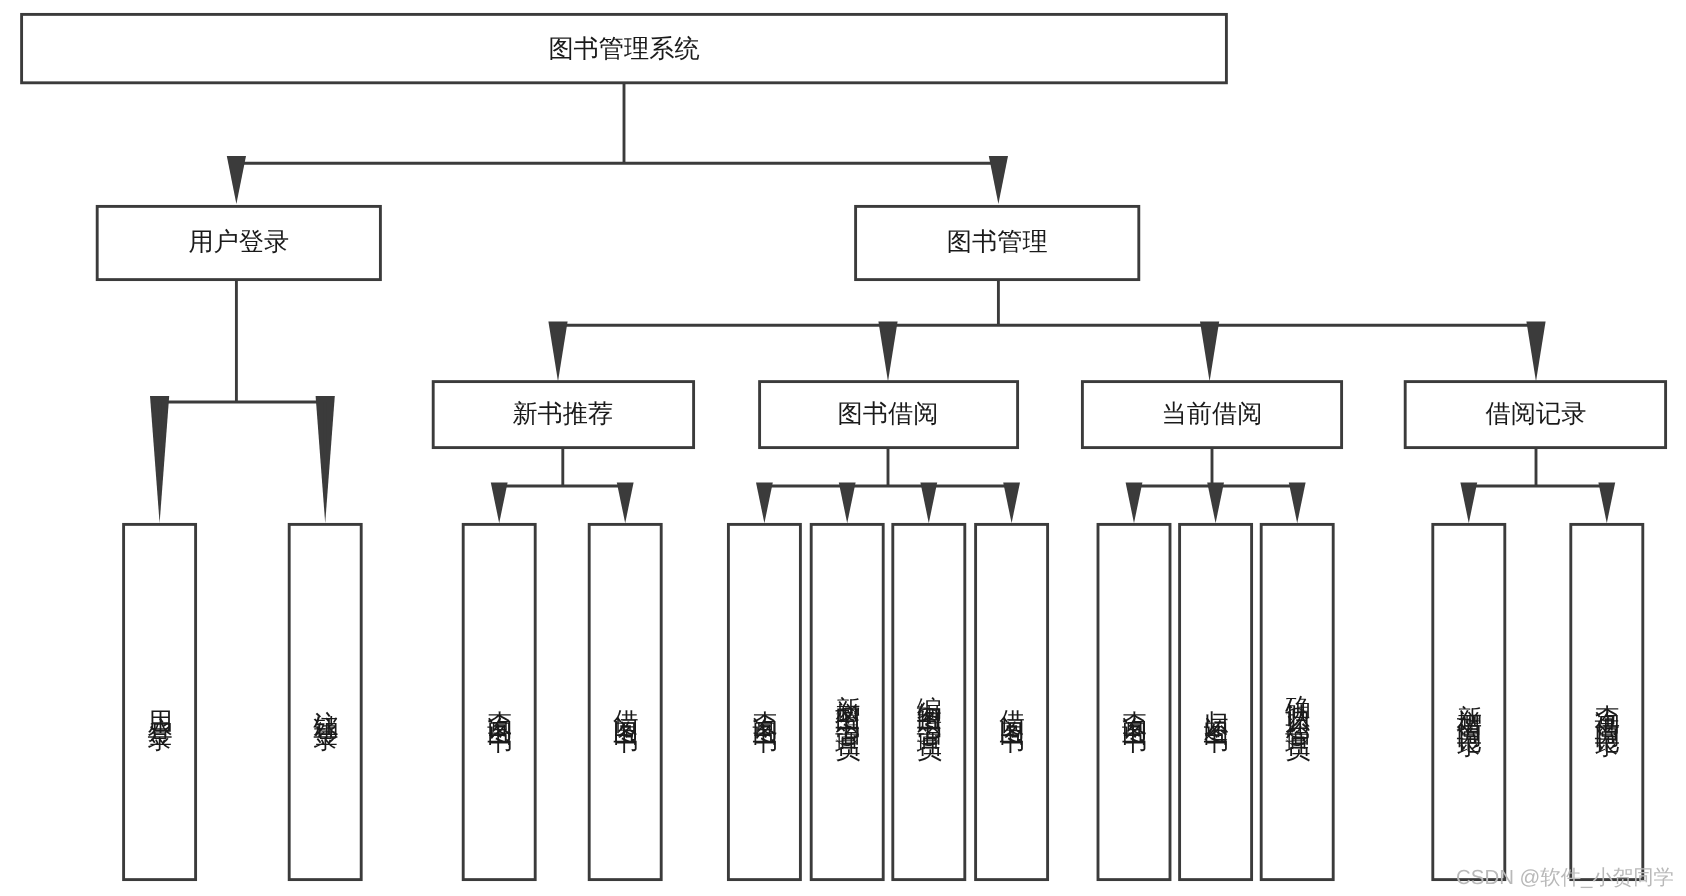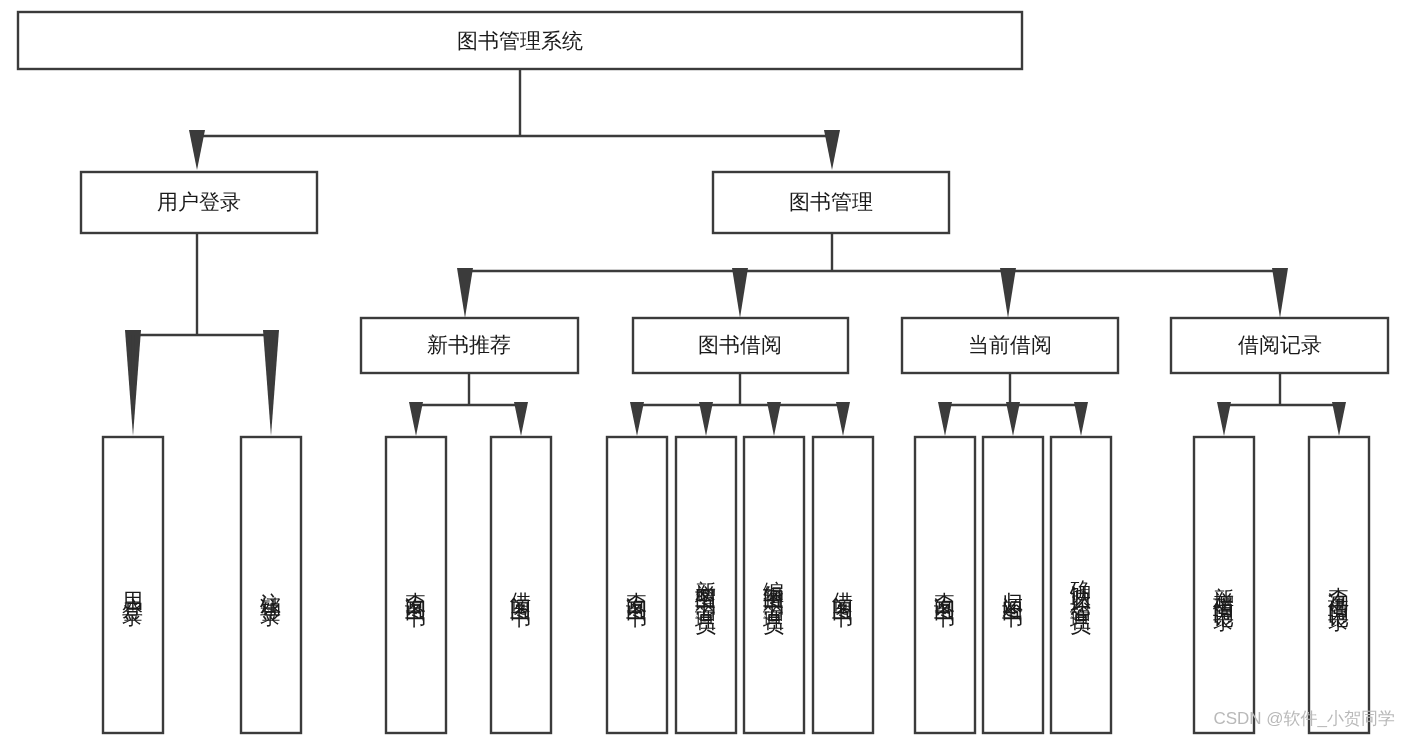--- a/index.html
+++ b/index.html
@@ -61,21 +61,21 @@
     letter-spacing: 5px;
     display: flex;
     align-items: center;
     justify-content: center;
     text-align: center;
     pointer-events: none;
   }
   .watermark {
     position: absolute;
     right: 10px;
-    bottom: 17px;
+    bottom: 4px;
     font-family: "Liberation Sans", "DejaVu Sans", sans-serif;
     font-size: 17px;
     color: #b9b9b9;
     white-space: nowrap;
   }
 </style>
 </head>
 <body>
 
 <div id="diagram-root">

